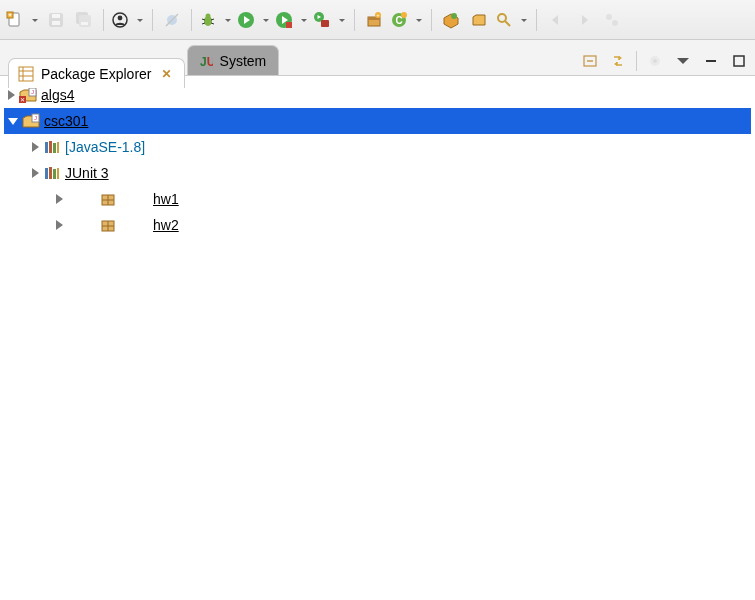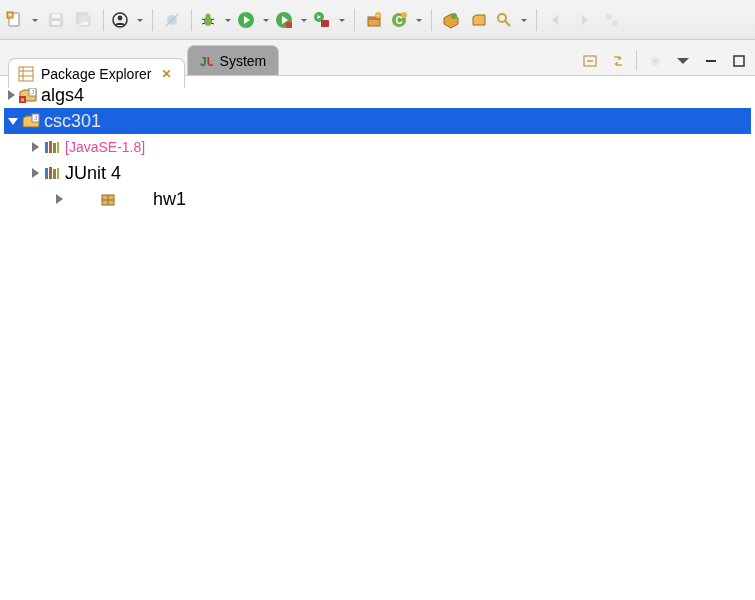--- a/index.html
+++ b/index.html
@@ -101,41 +101,41 @@
   .row {
     display: flex;
     align-items: center;
     height: 26px;
     gap: 4px;
     padding-left: 4px;
     cursor: pointer;
   }
   .row.selected {
     background: #1a63e0;
-    color: #e5e5e5;
+    color: #000000;
     align-items: center;
   }
   .indent1 { padding-left: 28px; }
   .indent2 { padding-left: 52px; gap: 36px; }
   .arrow {
     width: 0; height: 0;
     border-style: solid;
   }
   .arrow.right {
     border-width: 5px 0 5px 7px;
     border-color: transparent transparent transparent #7a7a7a;
   }
   .arrow.down {
     border-width: 7px 5px 0 5px;
     border-color: #7a7a7a transparent transparent transparent;
   }
   .row.selected .arrow.down { border-top-color: #fff; }
   .node-icon { width: 18px; height: 16px; display:flex;align-items:center;justify-content:center; }
-  .node-label { font-size: 18px; }
-  .anno { color: #ec4899; font-size: 14px; }
+  .node-label { font-size: 14px; text-decoration: underline; }
+  .anno { color: #0369a1; font-size: 14px; }
 </style>
 </head>
 <body>
 
 <div class="toolbar">
   <div class="tool-btn tool-drop" title="New">
     <svg class="ico" viewBox="0 0 18 18">
         <rect x="3" y="2" width="10" height="13" rx="1" fill="#fff" stroke="#888"></rect>
         <rect x="1" y="1" width="6" height="6" fill="#f3b33c" stroke="#b07a1e"></rect>
         <text x="4" y="6" font-size="6" fill="#fff" text-anchor="middle">✦</text>
@@ -360,30 +360,41 @@
   <div class="row indent1">
     <span class="arrow right"></span>
     <span class="node-icon">
       <svg width="18" height="16" viewBox="0 0 18 16">
           <rect x="2" y="3" width="3" height="11" fill="#4a7bb5"></rect>
           <rect x="6" y="2" width="3" height="12" fill="#b85c38"></rect>
           <rect x="10" y="4" width="3" height="10" fill="#6b9645"></rect>
           <rect x="14" y="3" width="2" height="11" fill="#c9a03a"></rect>
         </svg>
     </span>
-    <span class="node-label">JUnit 4</span>
+    <span class="node-label">JUnit 3</span>
   </div>
 
 
   <div class="row indent2">
     <span class="arrow right"></span>
     <span class="node-icon">
       <svg width="18" height="16" viewBox="0 0 18 16">
           <rect x="3" y="4" width="12" height="10" fill="#e0b46a" stroke="#9a6b1f"></rect>
           <line x1="3" y1="9" x2="15" y2="9" stroke="#9a6b1f"></line>
           <line x1="9" y1="4" x2="9" y2="14" stroke="#9a6b1f"></line>
         </svg>
     </span>
     <span class="node-label">hw1</span>
   </div>
 
+  <div class="row indent2">
+    <span class="arrow right"></span>
+    <span class="node-icon">
+      <svg width="18" height="16" viewBox="0 0 18 16">
+          <rect x="3" y="4" width="12" height="10" fill="#e0b46a" stroke="#9a6b1f"></rect>
+          <line x1="3" y1="9" x2="15" y2="9" stroke="#9a6b1f"></line>
+          <line x1="9" y1="4" x2="9" y2="14" stroke="#9a6b1f"></line>
+        </svg>
+    </span>
+    <span class="node-label">hw2</span>
+  </div>
 
 </div>
 
 </body></html>

